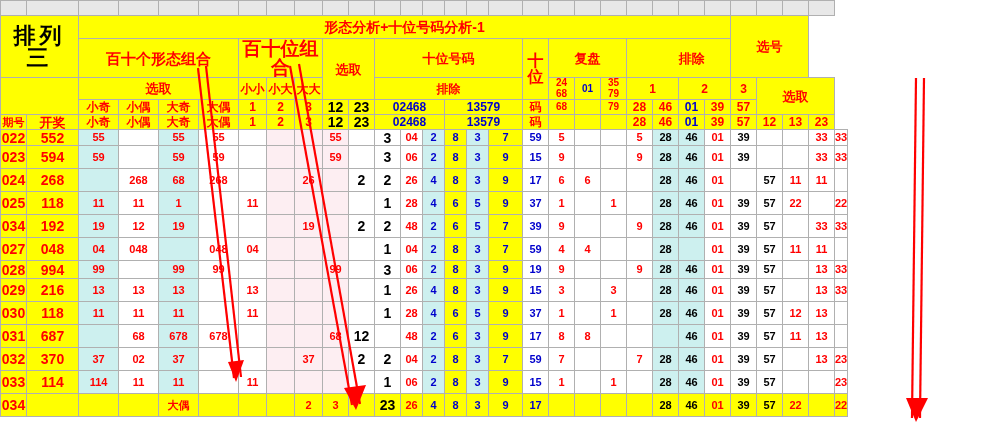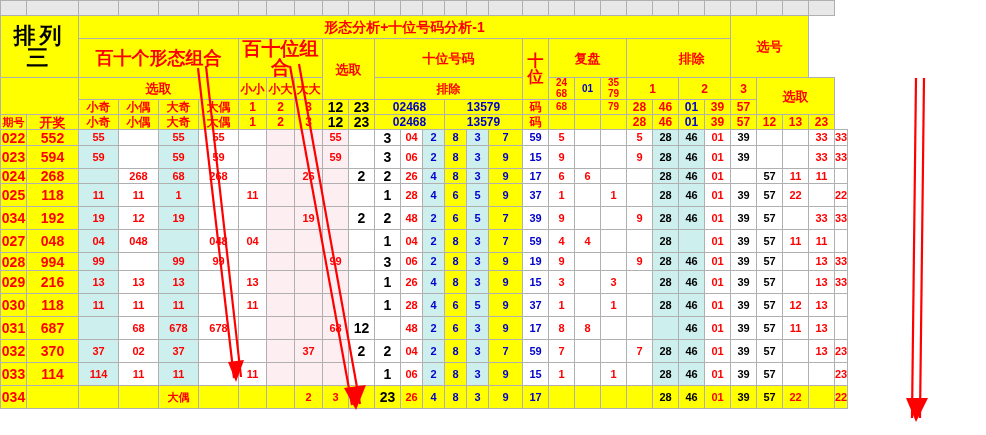--- a/index.html
+++ b/index.html
@@ -90,21 +90,21 @@
           <td></td>
           <td></td>
           <td></td>
         </tr>
         <tr>
           <td class="yellow title" colspan="2" rowspan="2">排列三</td>
           <td class="yellow red" colspan="23" style="height:22px;font-size:14px">形态分析+十位号码分析-1</td>
           <td class="yellow red" colspan="3" rowspan="2" style="font-size:13px">选号</td>
         </tr>
         <tr>
-          <td class="yellow red" colspan="4" style="font-size:18px">百十个形态组合</td>
+          <td class="yellow red" colspan="4" style="font-size:15px">百十个形态组合</td>
           <td class="yellow red" colspan="3" style="font-size:19px">百十位组合</td>
           <td class="yellow red" colspan="2" rowspan="2" style="font-size:13px">选取</td>
           <td class="yellow red" colspan="6" style="font-size:13px">十位号码</td>
           <td class="yellow red" rowspan="2" style="font-size:16px">十位</td>
           <td class="yellow red" colspan="3" style="font-size:13px">复盘</td>
           <td class="yellow red" colspan="5" style="font-size:13px">排除</td>
         </tr>
         <tr>
           <td class="yellow" colspan="2" rowspan="2"></td>
           <td class="yellow red" colspan="4" style="font-size:13px">选取</td>
@@ -226,21 +226,21 @@
           <td class="white red sm">9</td>
           <td class="cyan black sm">28</td>
           <td class="cyan black sm">46</td>
           <td class="white red sm">01</td>
           <td class="white black sm">39</td>
           <td class="white black sm"></td>
           <td class="white red sm"></td>
           <td class="white red sm">33</td>
           <td class="white red sm">33</td>
         </tr>
-        <tr style="height:15px">
+        <tr style="height:23px">
           <td class="yellow red mid">024</td>
           <td class="yellow red mid">268</td>
           <td class="cyan red sm"></td>
           <td class="white red sm">268</td>
           <td class="cyan red sm">68</td>
           <td class="white red sm">268</td>
           <td class="white red sm"></td>
           <td class="lpink red sm"></td>
           <td class="lpink red sm">26</td>
           <td class="lpink red sm"></td>

